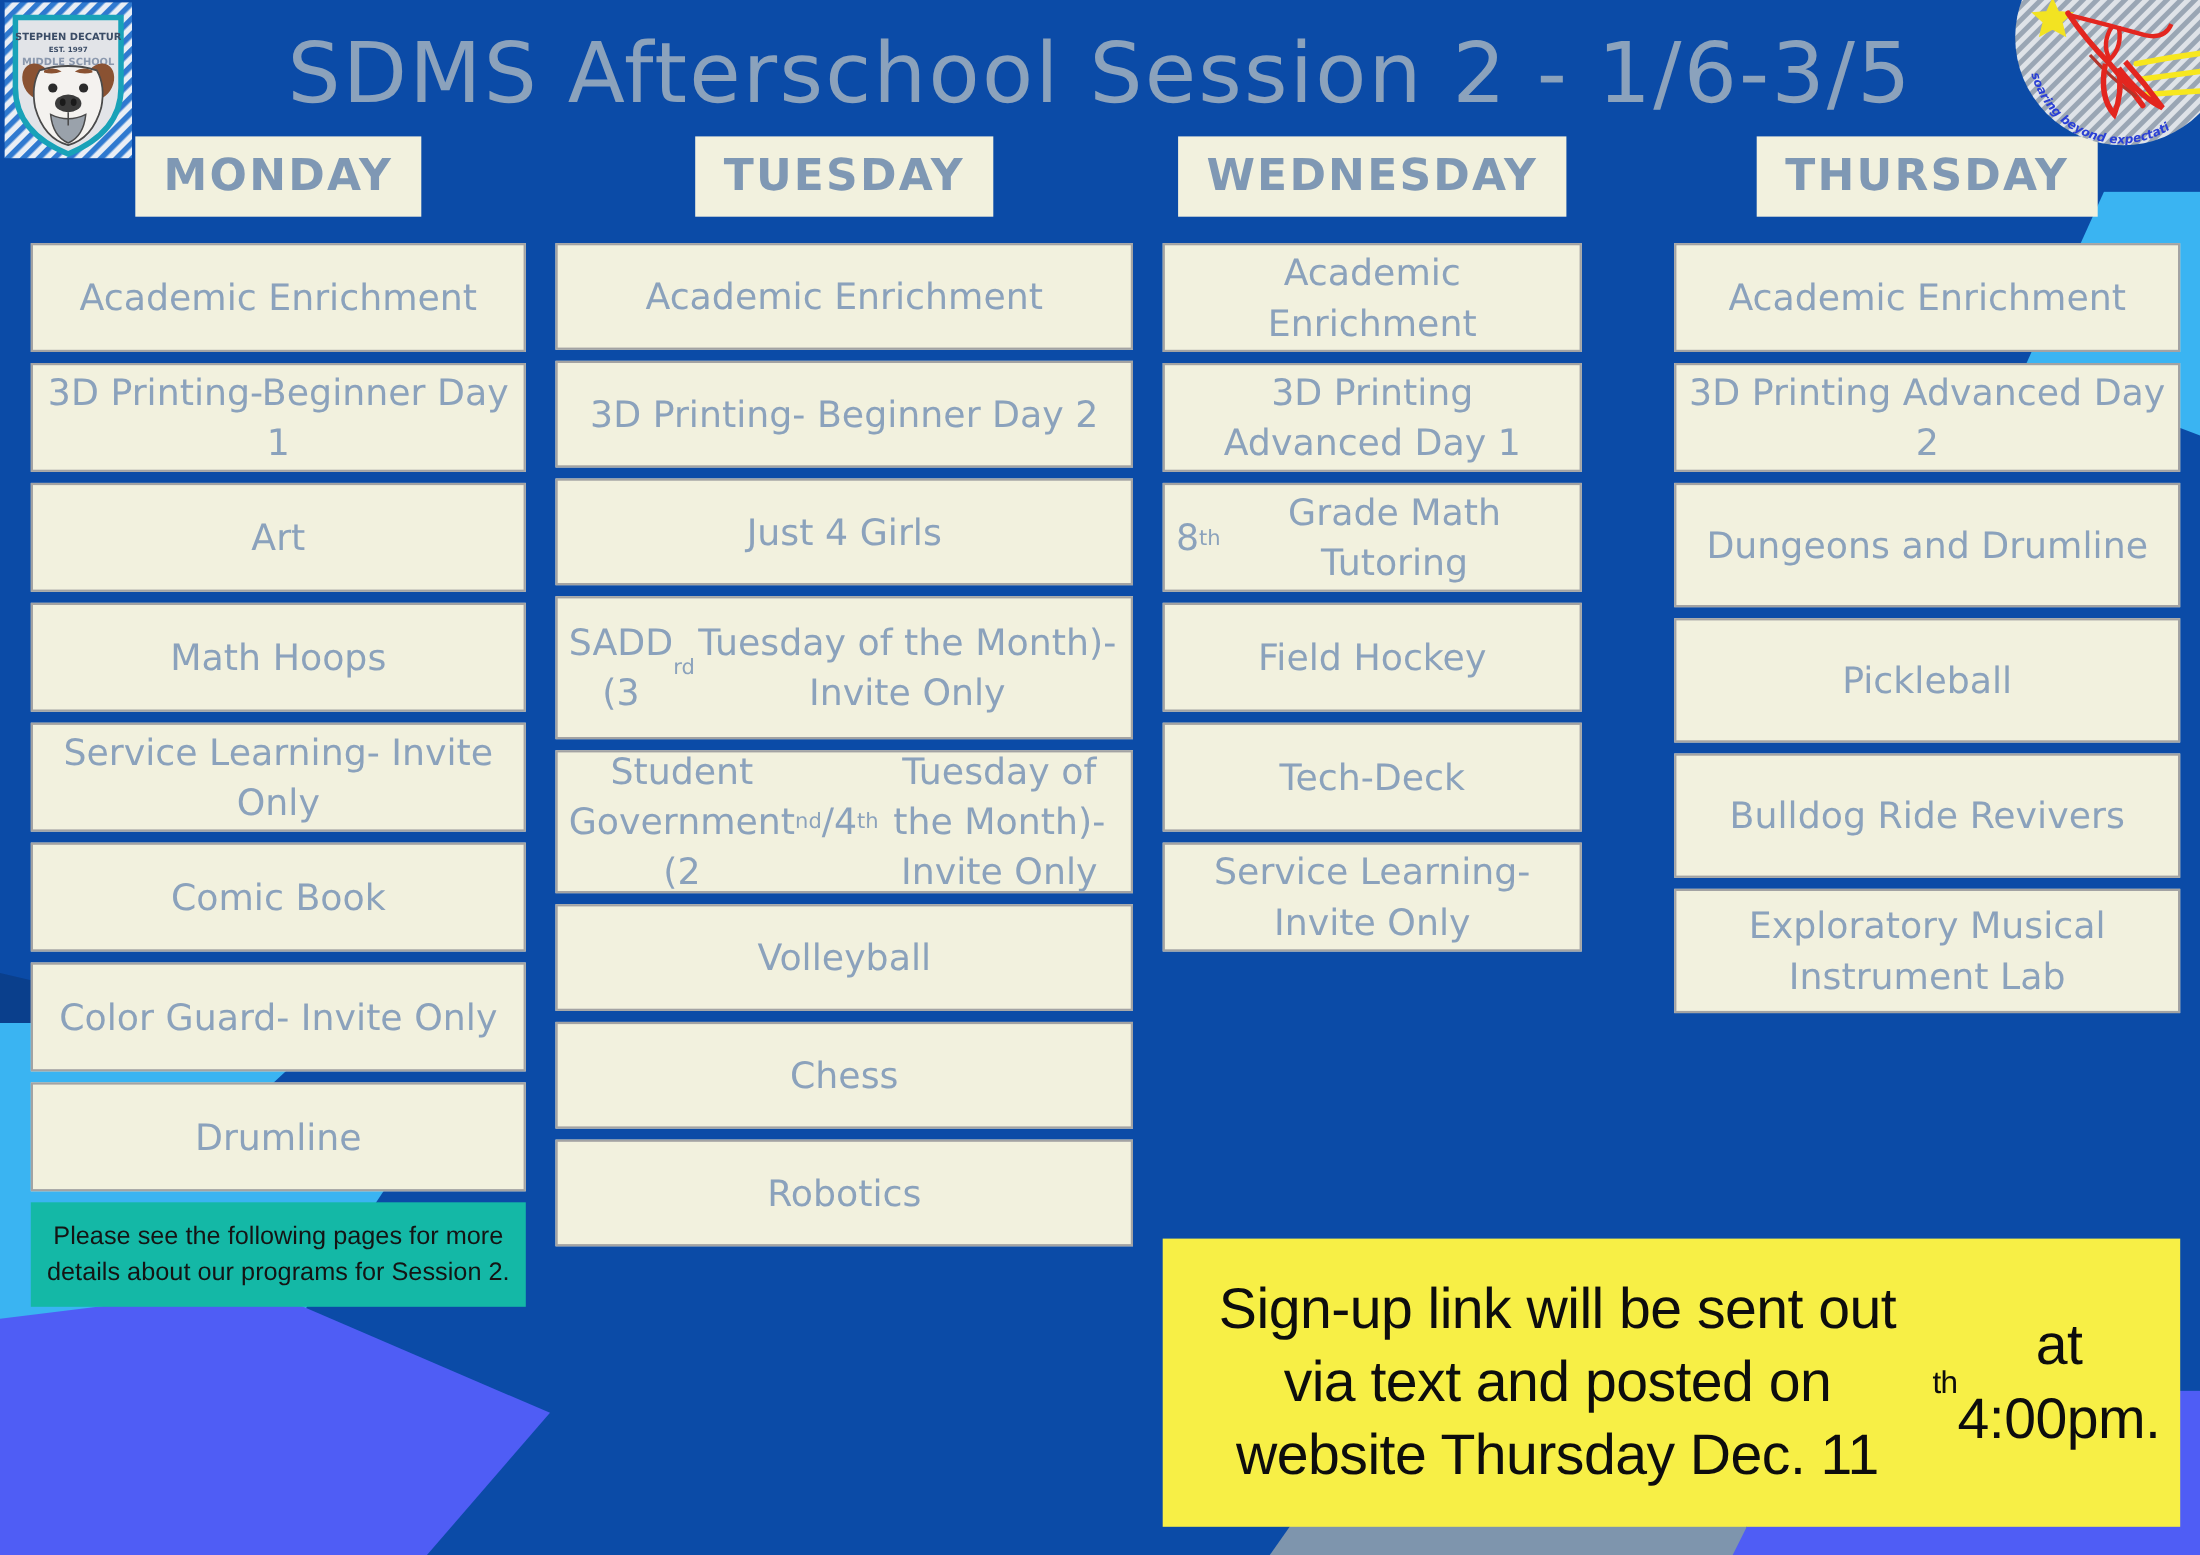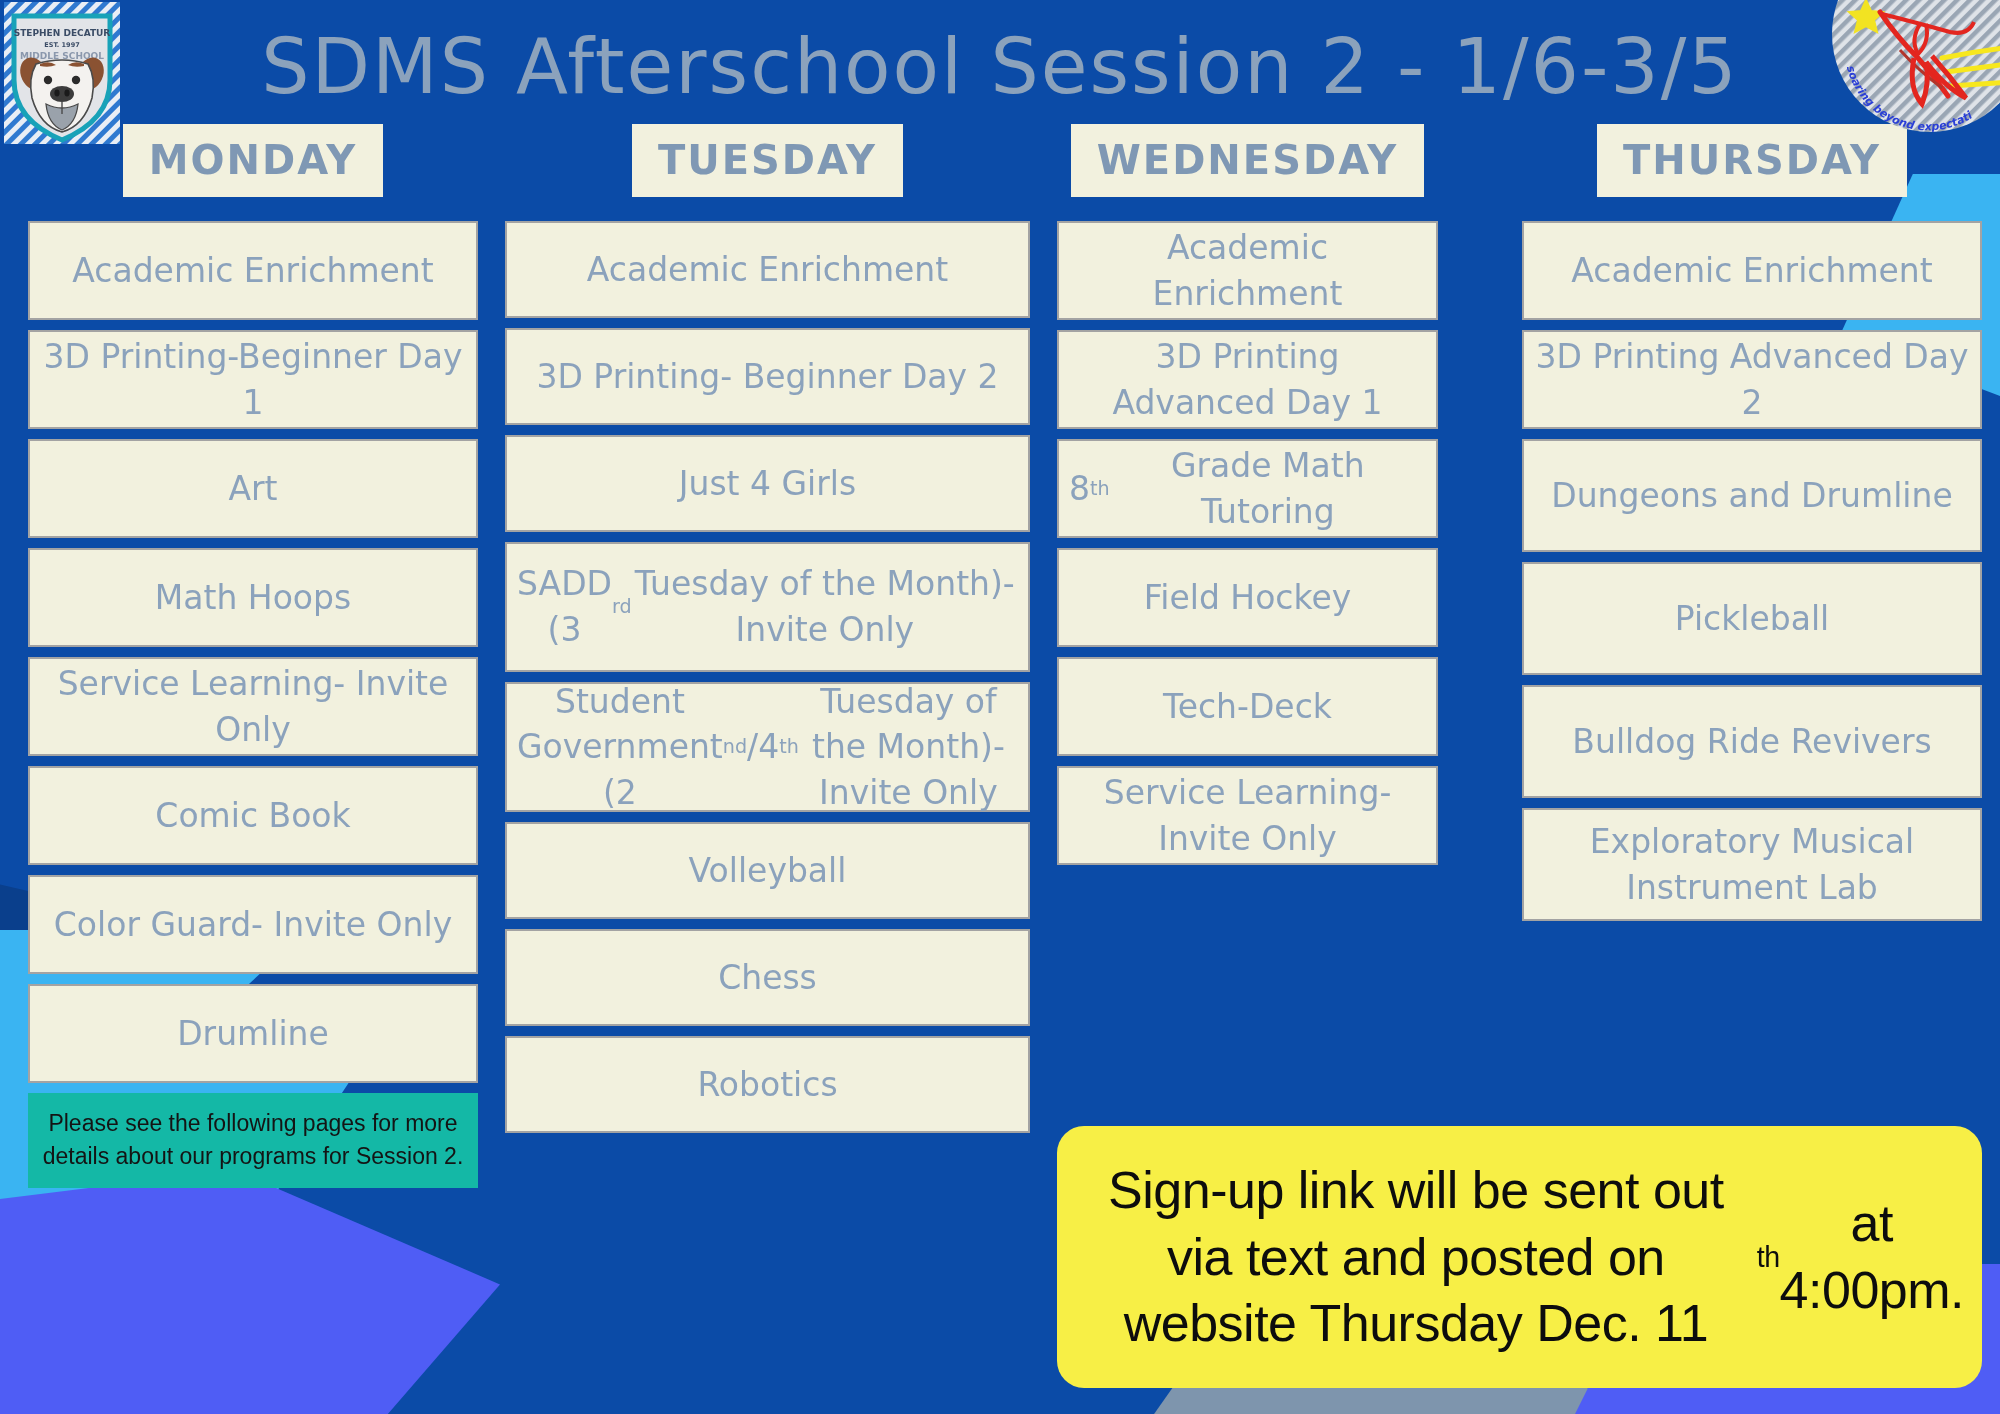--- a/index.html
+++ b/index.html
@@ -143,21 +143,20 @@
     z-index: 5;
     display: flex;
     align-items: center;
     justify-content: center;
     text-align: center;
     font-family: "Liberation Sans", sans-serif;
     font-size: 52px;
     line-height: 1.28;
     padding: 8px 18px;
     letter-spacing: -0.5px;
-    border-radius: 27px;
   }
   .banner sup { font-size: 0.55em; vertical-align: super; line-height: 0; }
 </style>
 </head>
 <body>
 
 <div class="deco deco-bot-cyan"></div>
 <div class="deco deco-left-darkblue"></div>
 <div class="deco deco-left-cyan"></div>
 <div class="deco deco-left-peri"></div>

